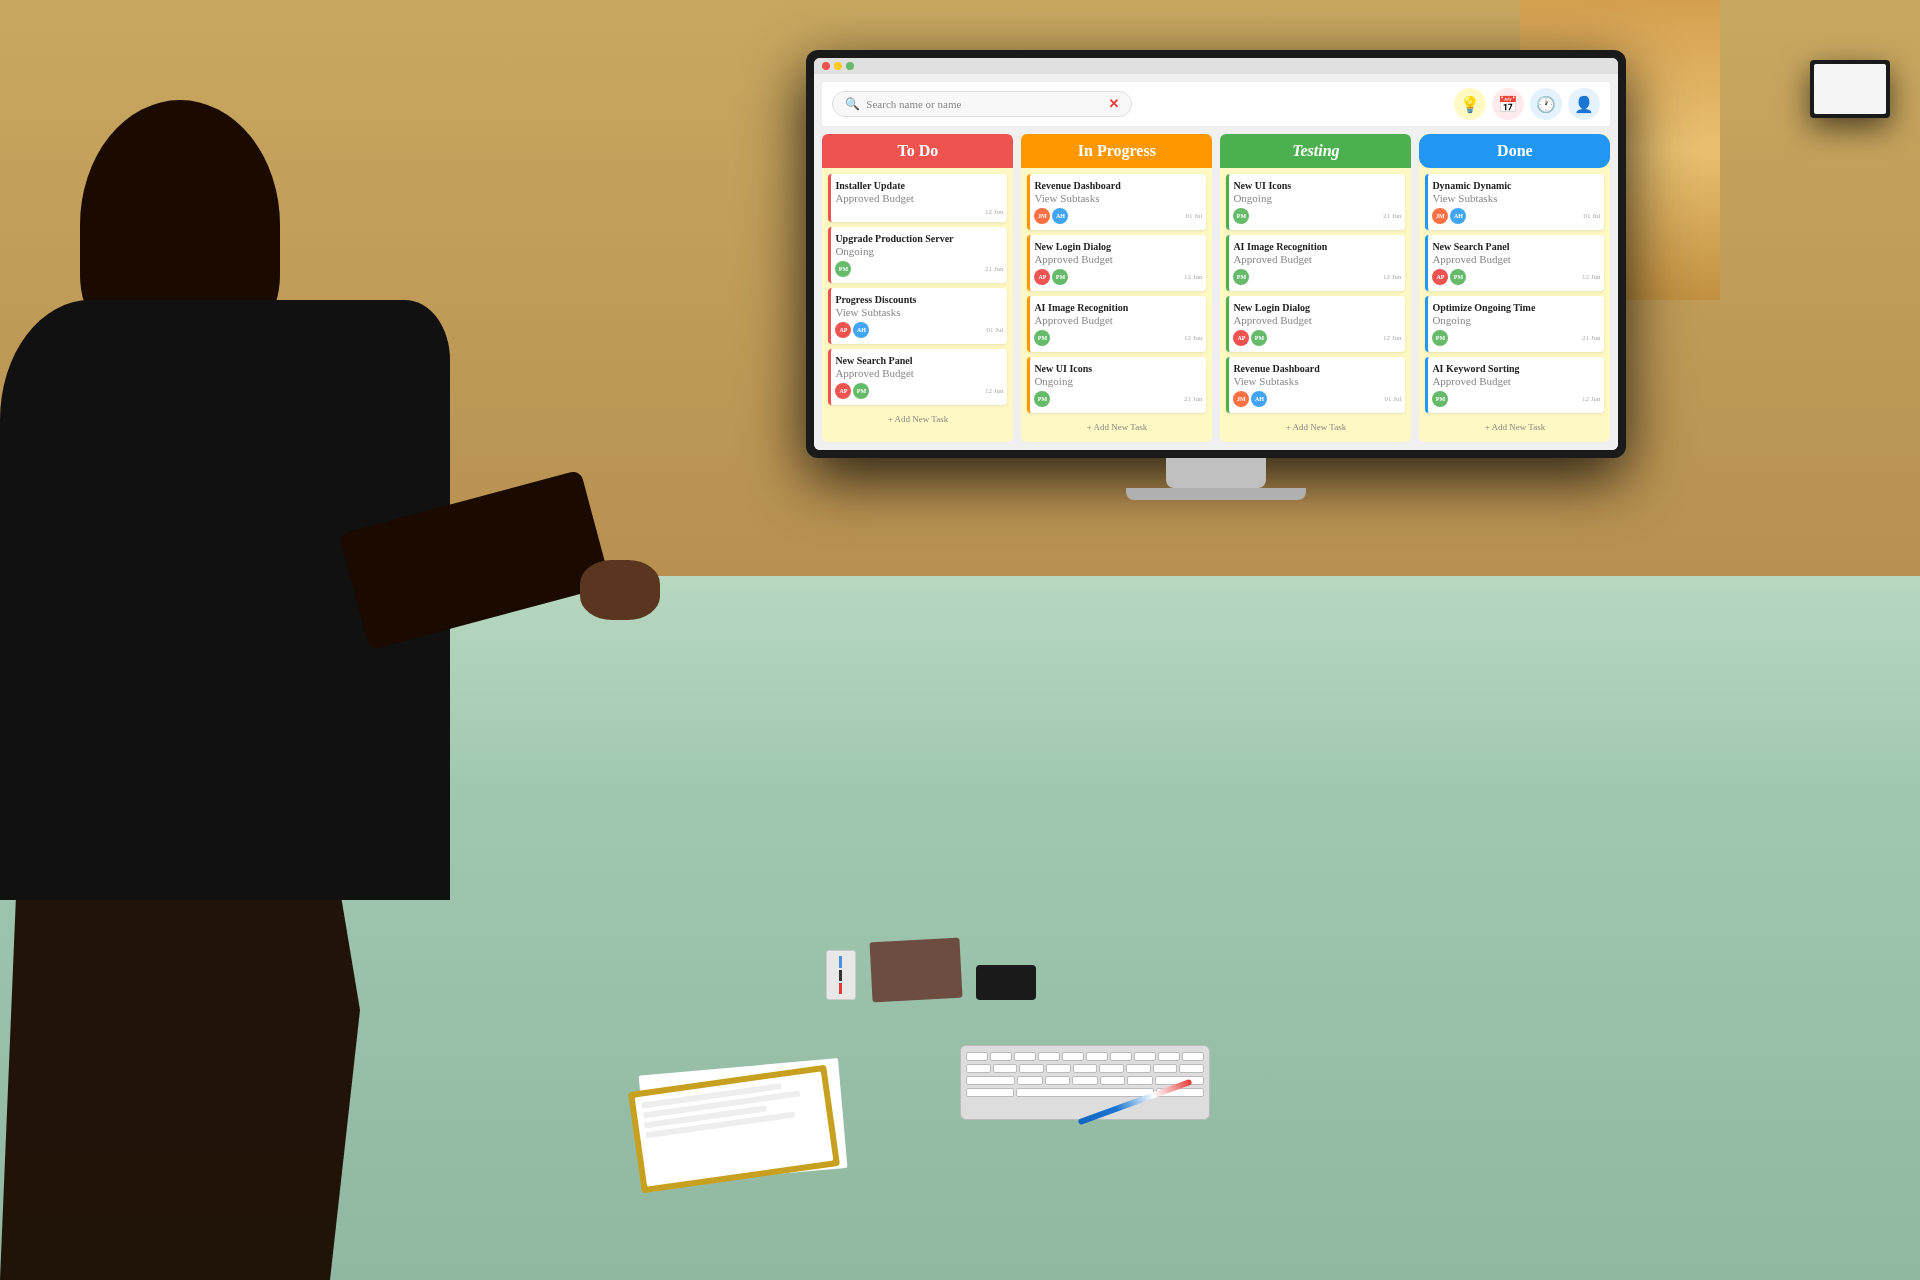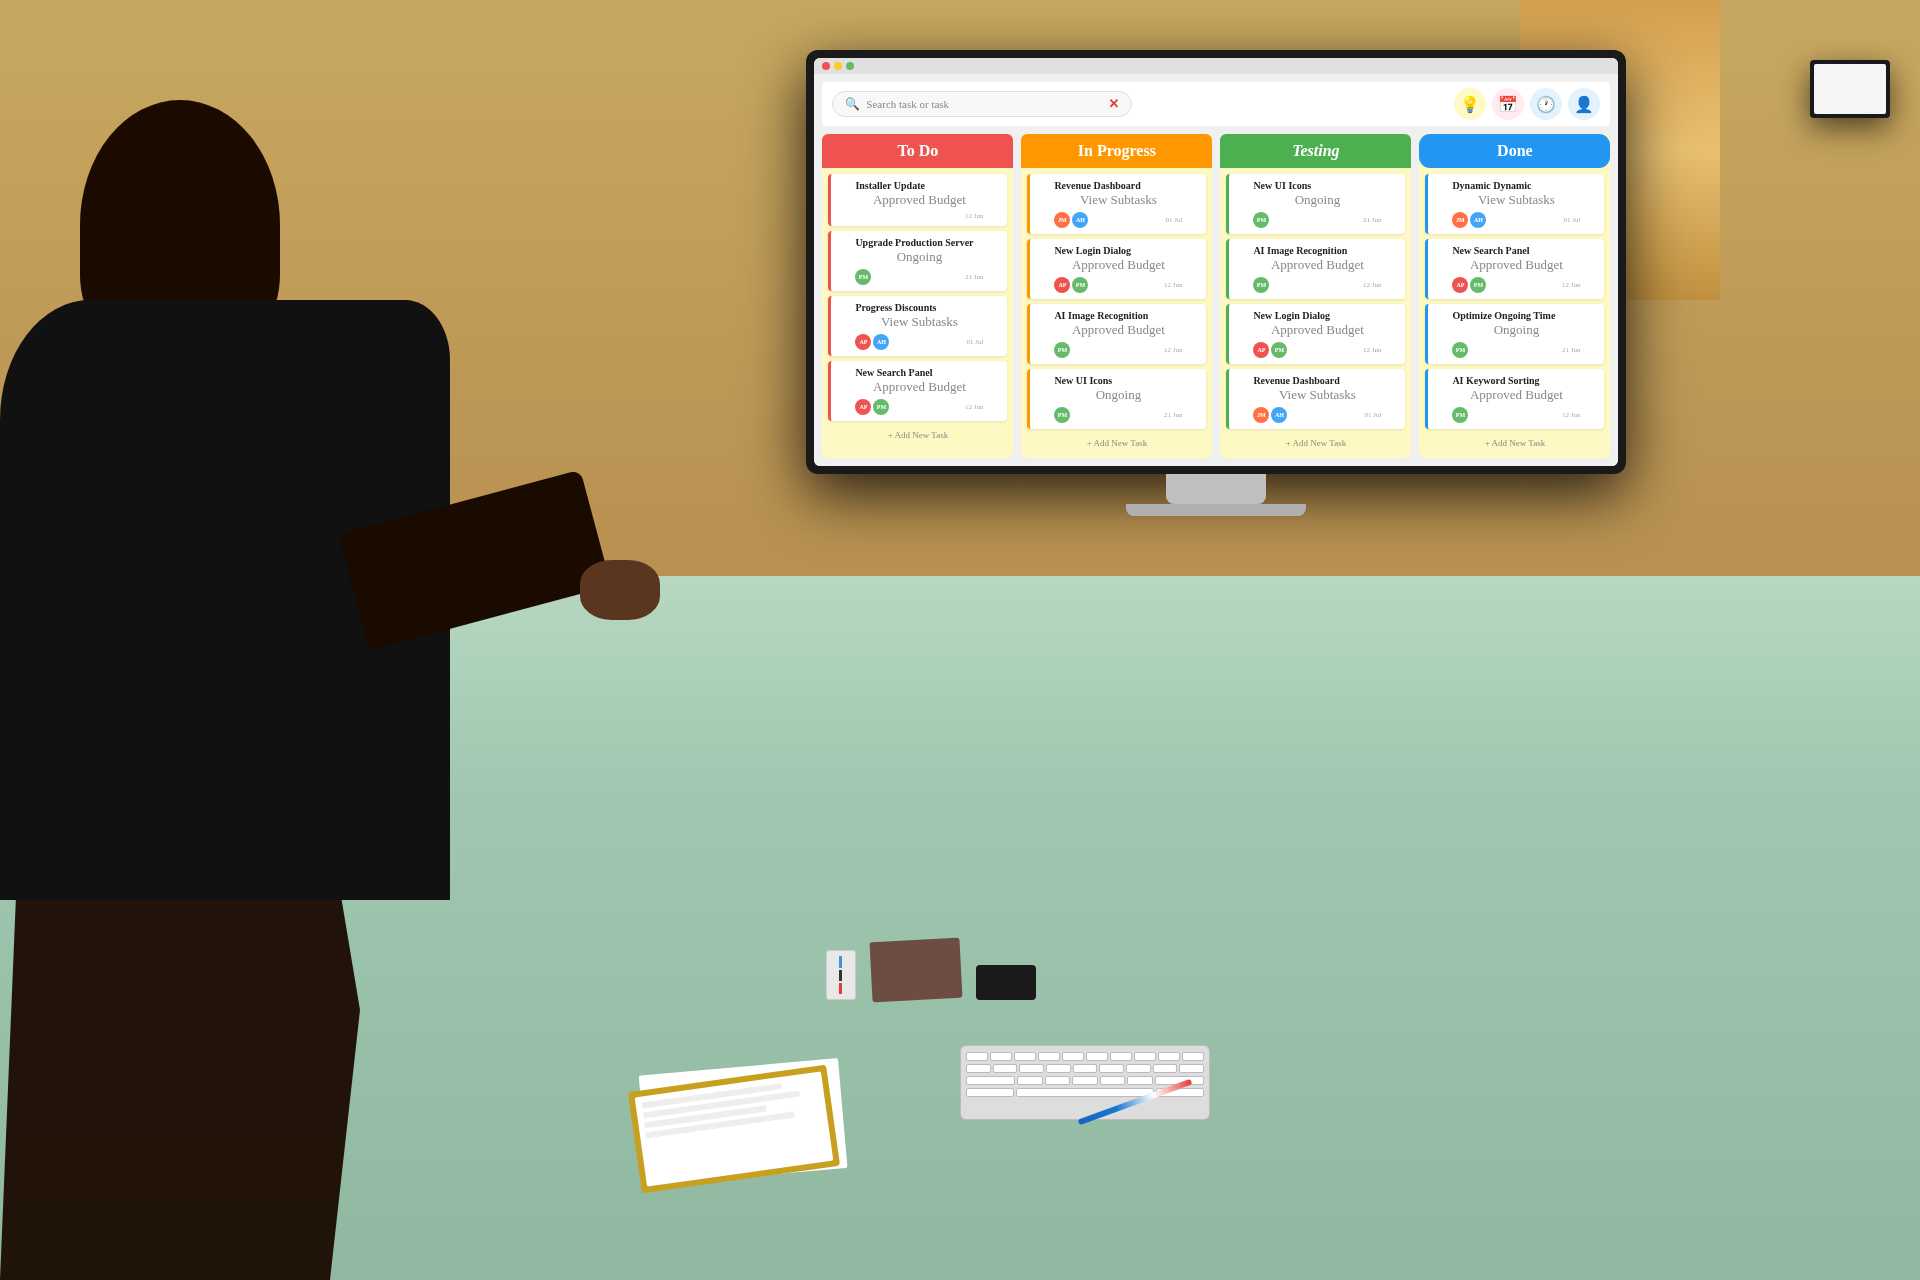--- a/index.html
+++ b/index.html
@@ -150,36 +150,35 @@
     .column-body {
       padding: 6px;
       display: flex;
       flex-direction: column;
       gap: 5px;
     }
 
     .task-card {
       background: white;
       border-radius: 4px;
-      padding: 6px 24px;
+      padding: 6px 4px;
       box-shadow: 0 1px 3px rgba(0,0,0,0.1);
     }
 
     .task-title {
       font-size: 10px;
       font-weight: bold;
       color: #222;
       margin-bottom: 1px;
     }
 
     .task-subtitle {
-      font-size: 13px;
+      font-size: 11px;
       color: #888;
       margin-bottom: 4px;
-      text-align: center;
     }
 
     .task-footer {
       display: flex;
       align-items: center;
       justify-content: space-between;
     }
 
     .avatars {
       display: flex;
@@ -361,21 +360,21 @@
         <div class="win-btn win-close"></div>
         <div class="win-btn win-min"></div>
         <div class="win-btn win-max"></div>
       </div>
 
       <div class="app-ui">
 
         <div class="top-bar">
           <div class="search-area">
             <span class="search-icon-svg">🔍</span>
-            <span class="search-input-display">Search task or task</span>
+            <span class="search-input-display">Search name or name</span>
             <span class="search-clear">✕</span>
           </div>
           <div class="toolbar-icons">
             <div class="toolbar-icon-btn" style="background:#fff9c4;">
               <span>💡</span>
             </div>
             <div class="toolbar-icon-btn" style="background:#ffebee;">
               <span>📅</span>
             </div>
             <div class="toolbar-icon-btn" style="background:#e3f2fd;">

